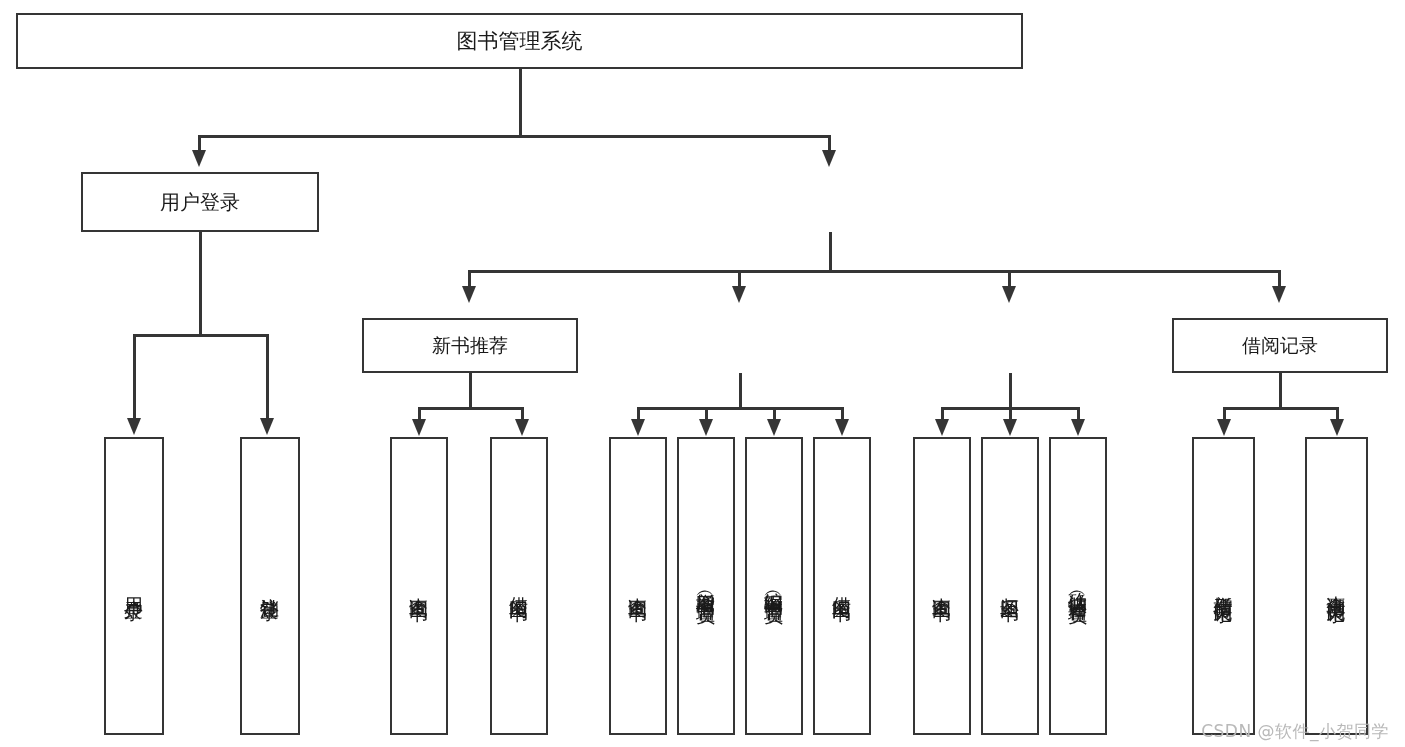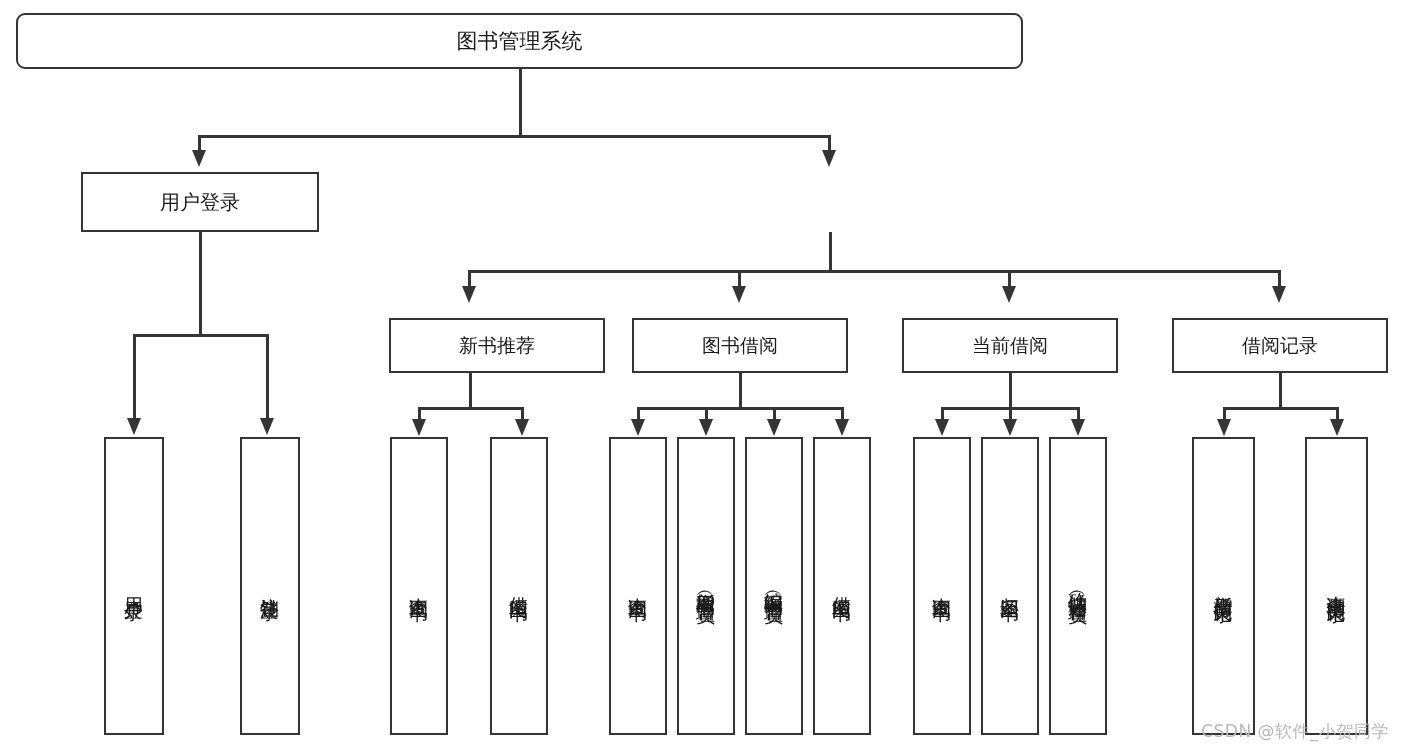--- a/index.html
+++ b/index.html
@@ -24,21 +24,20 @@
     background: #ffffff;
     border: 2.5px solid #353535;
     display: flex;
     align-items: center;
     justify-content: center;
     color: #1a1a1a;
     text-align: center;
   }
   .node.root {
     font-size: 21px;
-    border-radius: 9px;
   }
   .node.lvl2 {
     font-size: 20px;
   }
   .node.lvl3 {
     font-size: 19px;
   }
   
   .node.leaf {
     font-size: 19px;
@@ -115,28 +114,22 @@
   <div class="ln h" style="left:468px; top:270px; width:812px; height:2.5px;"></div>
   <div class="ln v" style="left:468px; top:270px; width:2.5px; height:18px;"></div>
   <div class="arrow" style="left:462px; top:286px;"></div>
   <div class="ln v" style="left:738px; top:270px; width:2.5px; height:18px;"></div>
   <div class="arrow" style="left:732px; top:286px;"></div>
   <div class="ln v" style="left:1008px; top:270px; width:2.5px; height:18px;"></div>
   <div class="arrow" style="left:1002px; top:286px;"></div>
   <div class="ln v" style="left:1278px; top:270px; width:2.5px; height:18px;"></div>
   <div class="arrow" style="left:1272px; top:286px;"></div>
 
-  <div class="node lvl3" style="left:362px; top:318px; width:216px; height:55px;margin-left:27px;">
+  <div class="node lvl3" style="left:362px; top:318px; width:216px; height:55px;">
     <span>新书推荐</span>
-  </div>
-  <div class="node lvl3" style="left:632px; top:318px; width:216px; height:55px;">
-    <span>图书借阅</span>
-  </div>
-  <div class="node lvl3" style="left:902px; top:318px; width:216px; height:55px;">
-    <span>当前借阅</span>
   </div>
   <div class="node lvl3" style="left:1172px; top:318px; width:216px; height:55px;">
     <span>借阅记录</span>
   </div>
 
   <div class="ln v" style="left:469px; top:373px; width:2.5px; height:36px;"></div>
   <div class="ln h" style="left:418px; top:407px; width:105px; height:2.5px;"></div>
   <div class="ln v" style="left:418px; top:407px; width:2.5px; height:14px;"></div>
   <div class="arrow" style="left:412px; top:419px;"></div>
   <div class="ln v" style="left:521px; top:407px; width:2.5px; height:14px;"></div>

